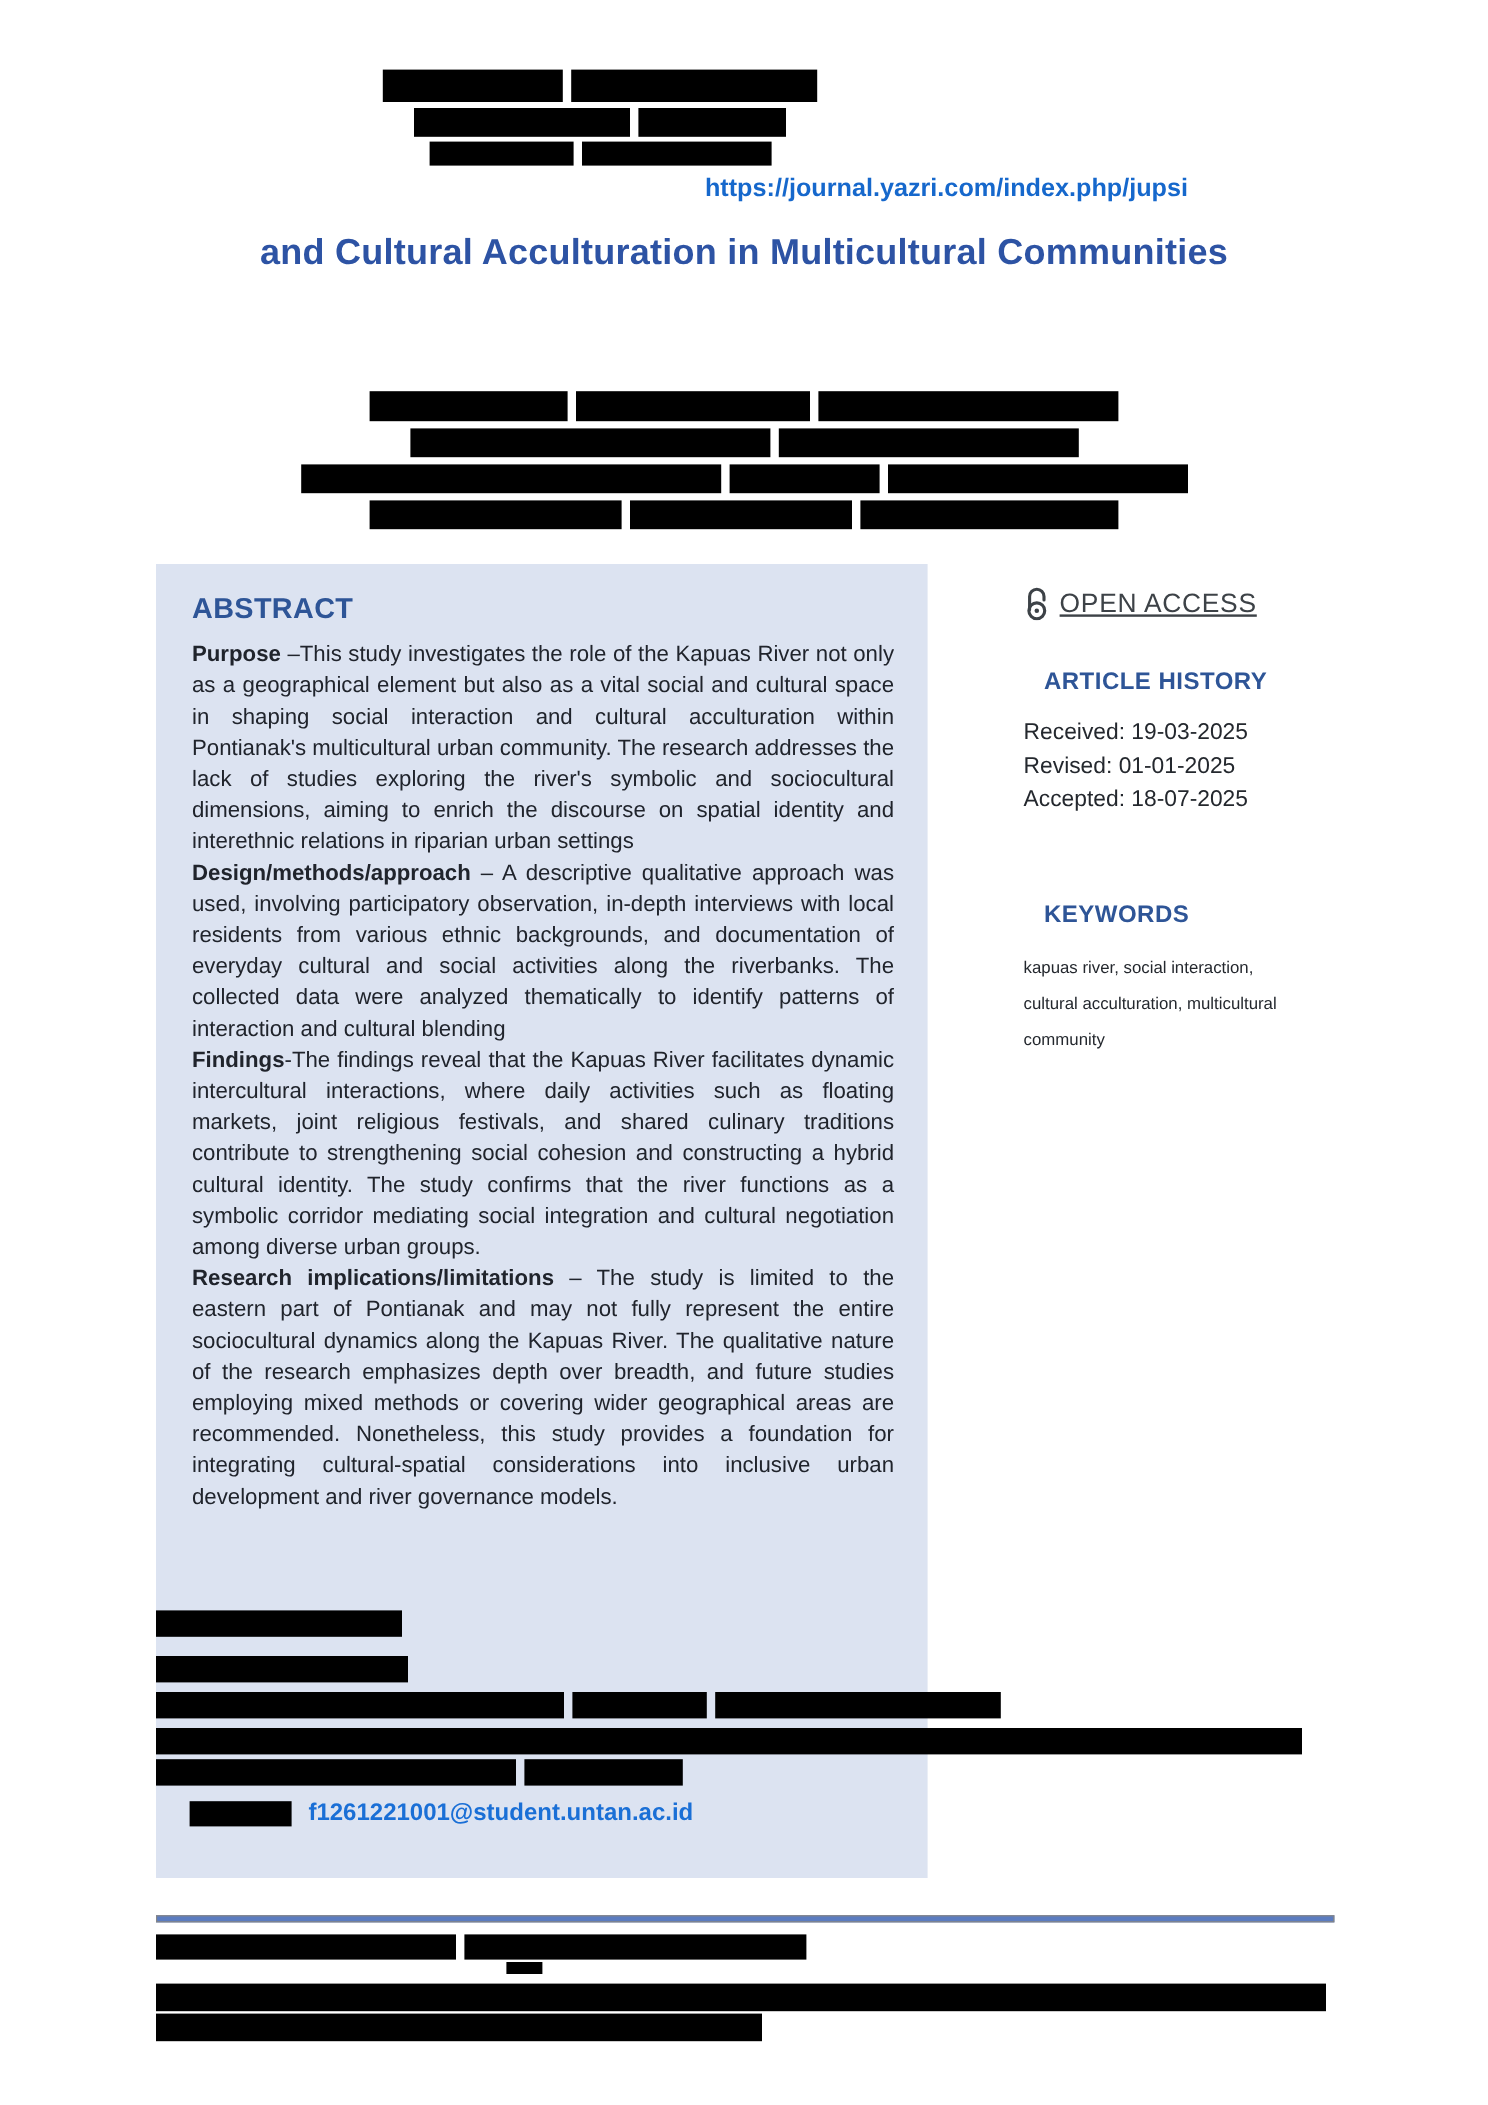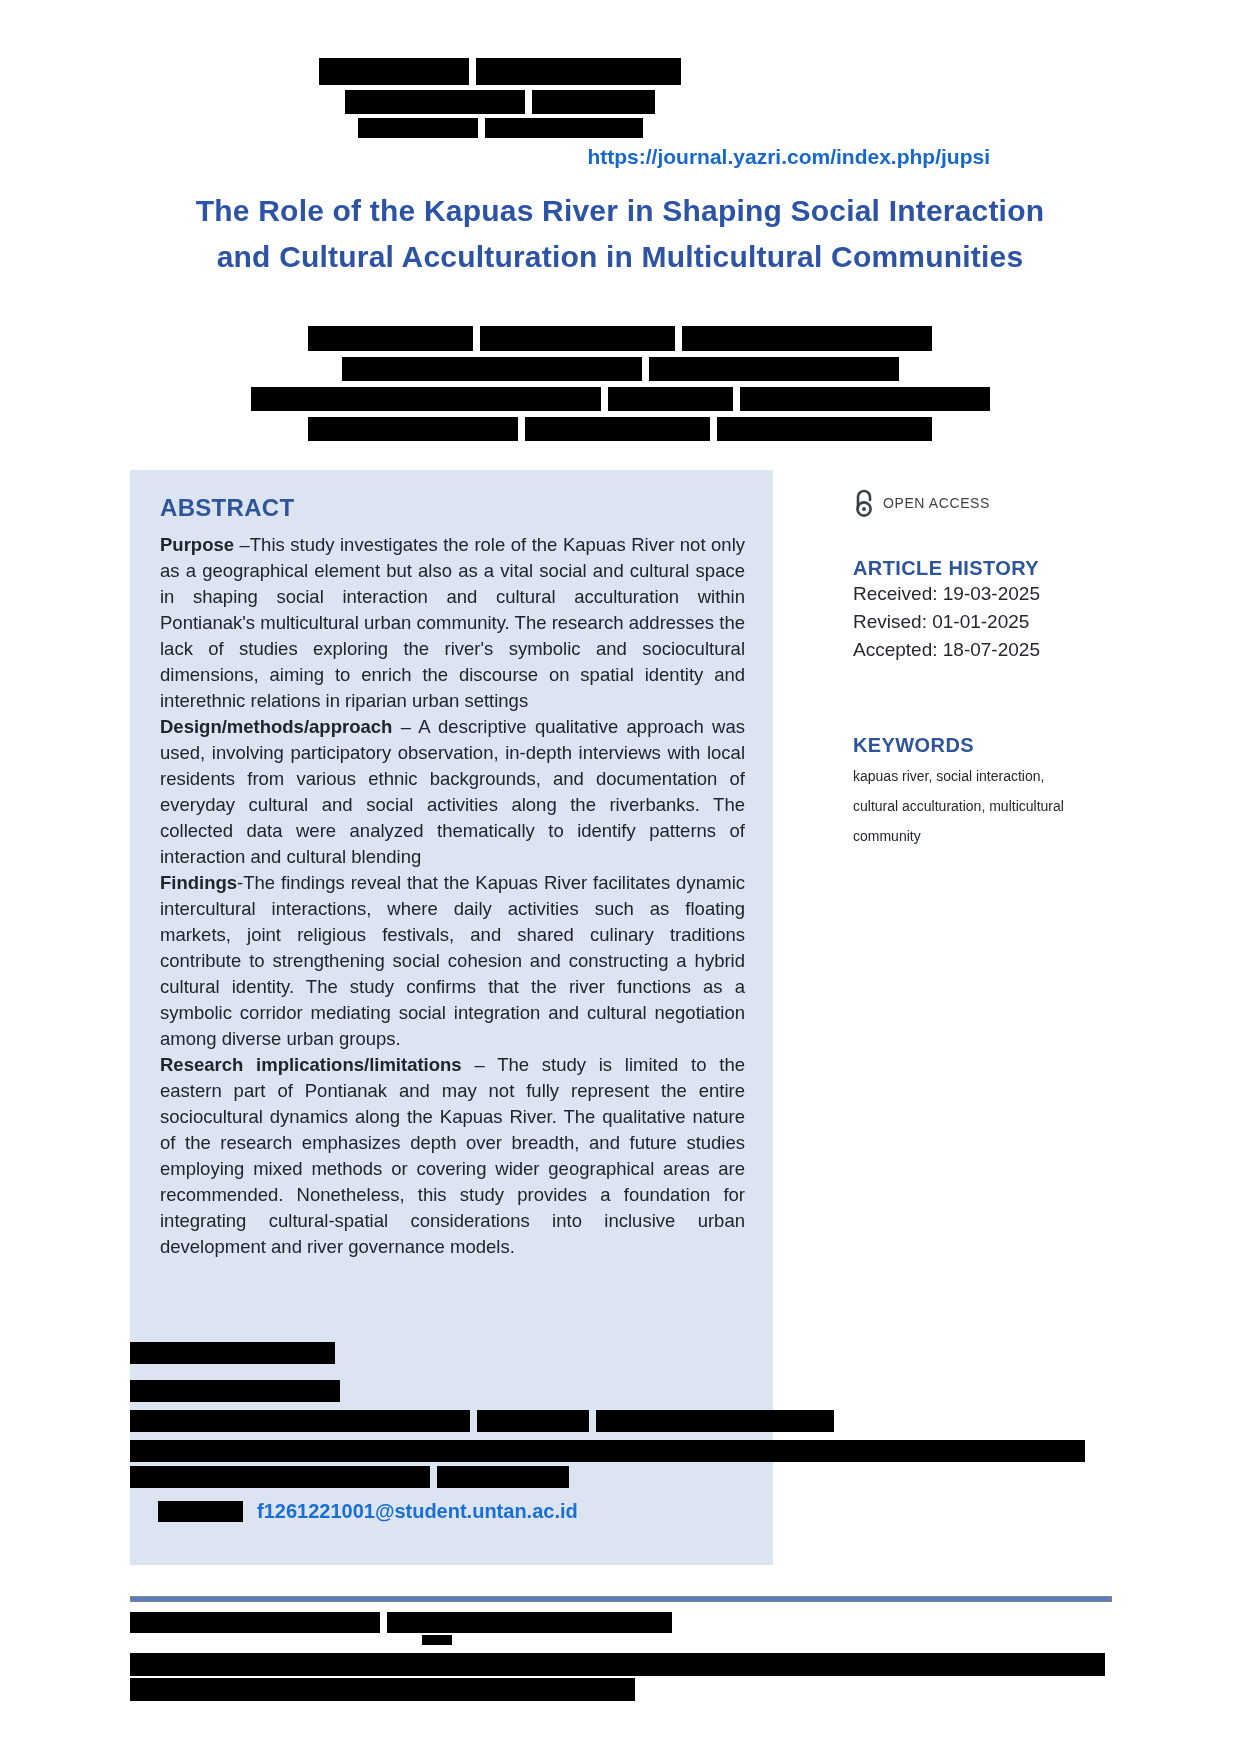--- a/index.html
+++ b/index.html
@@ -41,23 +41,23 @@
   .abstract-heading{
     font-size:24px;font-weight:bold;color:#2e5597;
     margin:0 0 10px 0;letter-spacing:0.3px;
   }
   .abstract-box p{
     margin:0;font-size:18.5px;line-height:26px;text-align:justify;color:#20242c;
   }
   
   .sidebar{position:absolute;left:853px;top:488px;width:260px;}
   .open-access{display:flex;align-items:center;gap:8px;color:#3d4247;}
-  .open-access .oa-label{font-size:14px;letter-spacing:0.6px;}
+  .open-access .oa-label{font-size:22px;letter-spacing:0.6px;text-decoration:underline;}
   .side-heading{
-    font-size:20px;font-weight:bold;color:#2e5597;letter-spacing:0.4px;margin:0;
+    font-size:20px;font-weight:bold;color:#2e5597;letter-spacing:0.4px;margin:17px;
   }
   .side-line{font-size:19px;line-height:28px;color:#24282e;margin:0;}
   .history{margin-top:40px;}
   .keywords-block{margin-top:70px;width:218px;}
   .keywords-text{font-size:14px;line-height:30px;color:#24282e;margin-top:4px;}
   
   .correspondence{position:absolute;left:130px;top:1342px;width:985px;}
   .correspondence .redline{margin-bottom:8px;}
   .email-row{display:flex;align-items:center;margin-top:8px;padding-left:28px;}
   .email-link{
@@ -84,21 +84,20 @@
         <span class="redbar" style="width:123px;height:24px"></span>
     </div>
     <div class="redline" style="margin-top:4px">
       <span class="redbar" style="width:120px;height:20px"></span>
         <span class="redbar" style="width:158px;height:20px"></span>
     </div>
     <a class="journal-url" href="#">https://journal.yazri.com/index.php/jupsi</a>
   </div>
 
   <div class="title">
-    <div>The Role of the Kapuas River in Shaping Social Interaction</div>
     <div>and Cultural Acculturation in Multicultural Communities</div>
   </div>
 
   <div class="authors">
     <div class="redline">
       <span class="redbar" style="width:165px;height:25px"></span>
         <span class="redbar" style="width:195px;height:25px"></span>
         <span class="redbar" style="width:250px;height:25px"></span>
     </div>
     <div class="redline">

